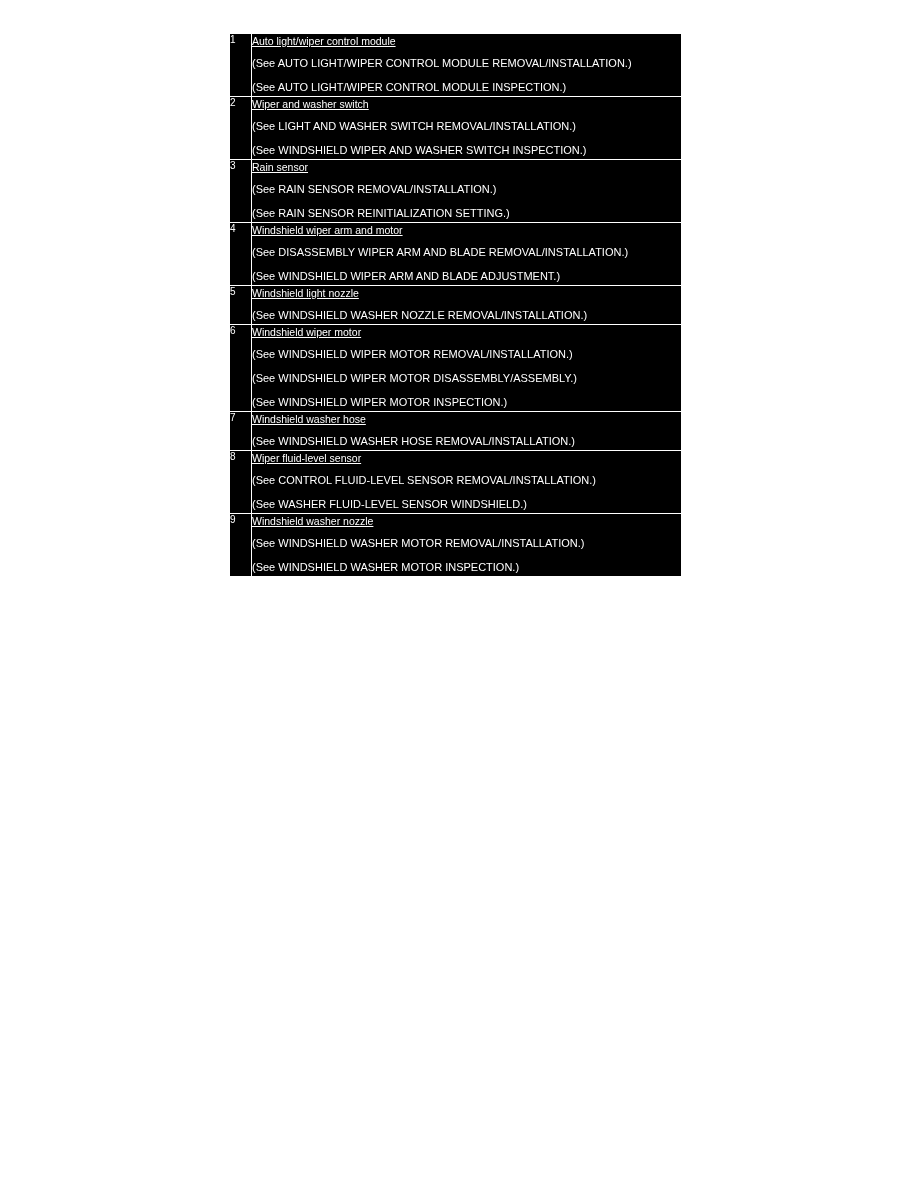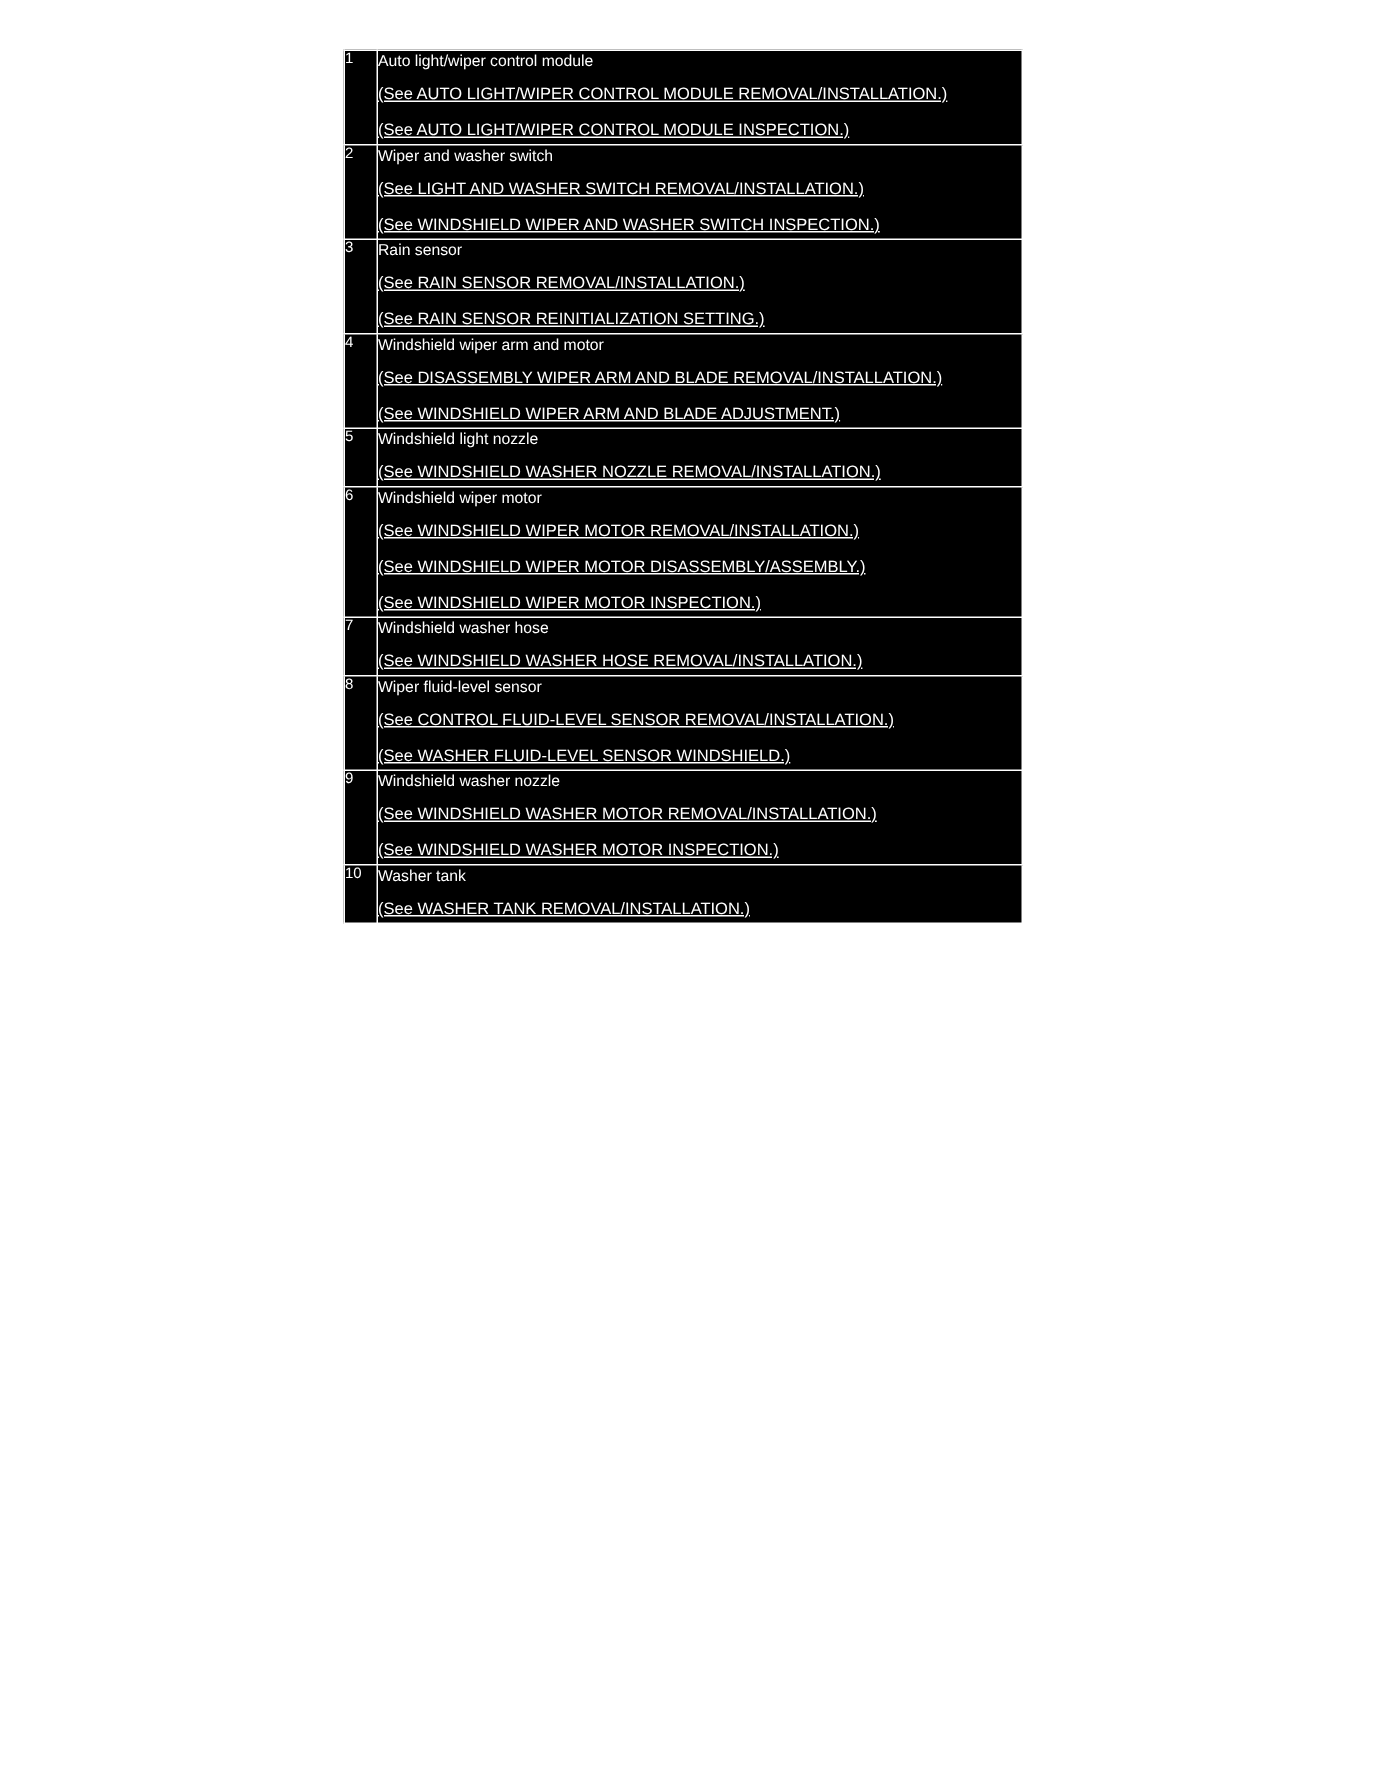--- a/index.html
+++ b/index.html
@@ -54,28 +54,28 @@
   td.body {
     padding: 3px 6px 4px 5px;
     box-sizing: border-box;
   }
   .part-name {
     color: #ffffff;
     font-size: 10.5px;
     line-height: 13px;
     margin: 1px 0 8px 0;
     white-space: nowrap;
+    text-decoration: underline;
   }
   .see-line {
     color: #ffffff;
     font-size: 11px;
     line-height: 14px;
     margin: 0 0 10px 0;
     white-space: nowrap;
-    text-decoration: underline;
   }
   .see-line:last-child {
     margin-bottom: 2px;
   }
 </style>
 </head>
 <body>
 
 <div class="page">
   <div class="table-wrap">
@@ -145,23 +145,16 @@
           </td>
         </tr>
         <tr>
           <td class="num">9</td>
           <td class="body">
             <div class="part-name">Windshield washer nozzle</div>
             <div class="see-line">(See WINDSHIELD WASHER MOTOR REMOVAL/INSTALLATION.)</div>
             <div class="see-line">(See WINDSHIELD WASHER MOTOR INSPECTION.)</div>
           </td>
         </tr>
-        <tr>
-          <td class="num">10</td>
-          <td class="body">
-            <div class="part-name">Washer tank</div>
-            <div class="see-line">(See WASHER TANK REMOVAL/INSTALLATION.)</div>
-          </td>
-        </tr>
       </tbody>
     </table>
   </div>
 </div>
 
 </body></html>

